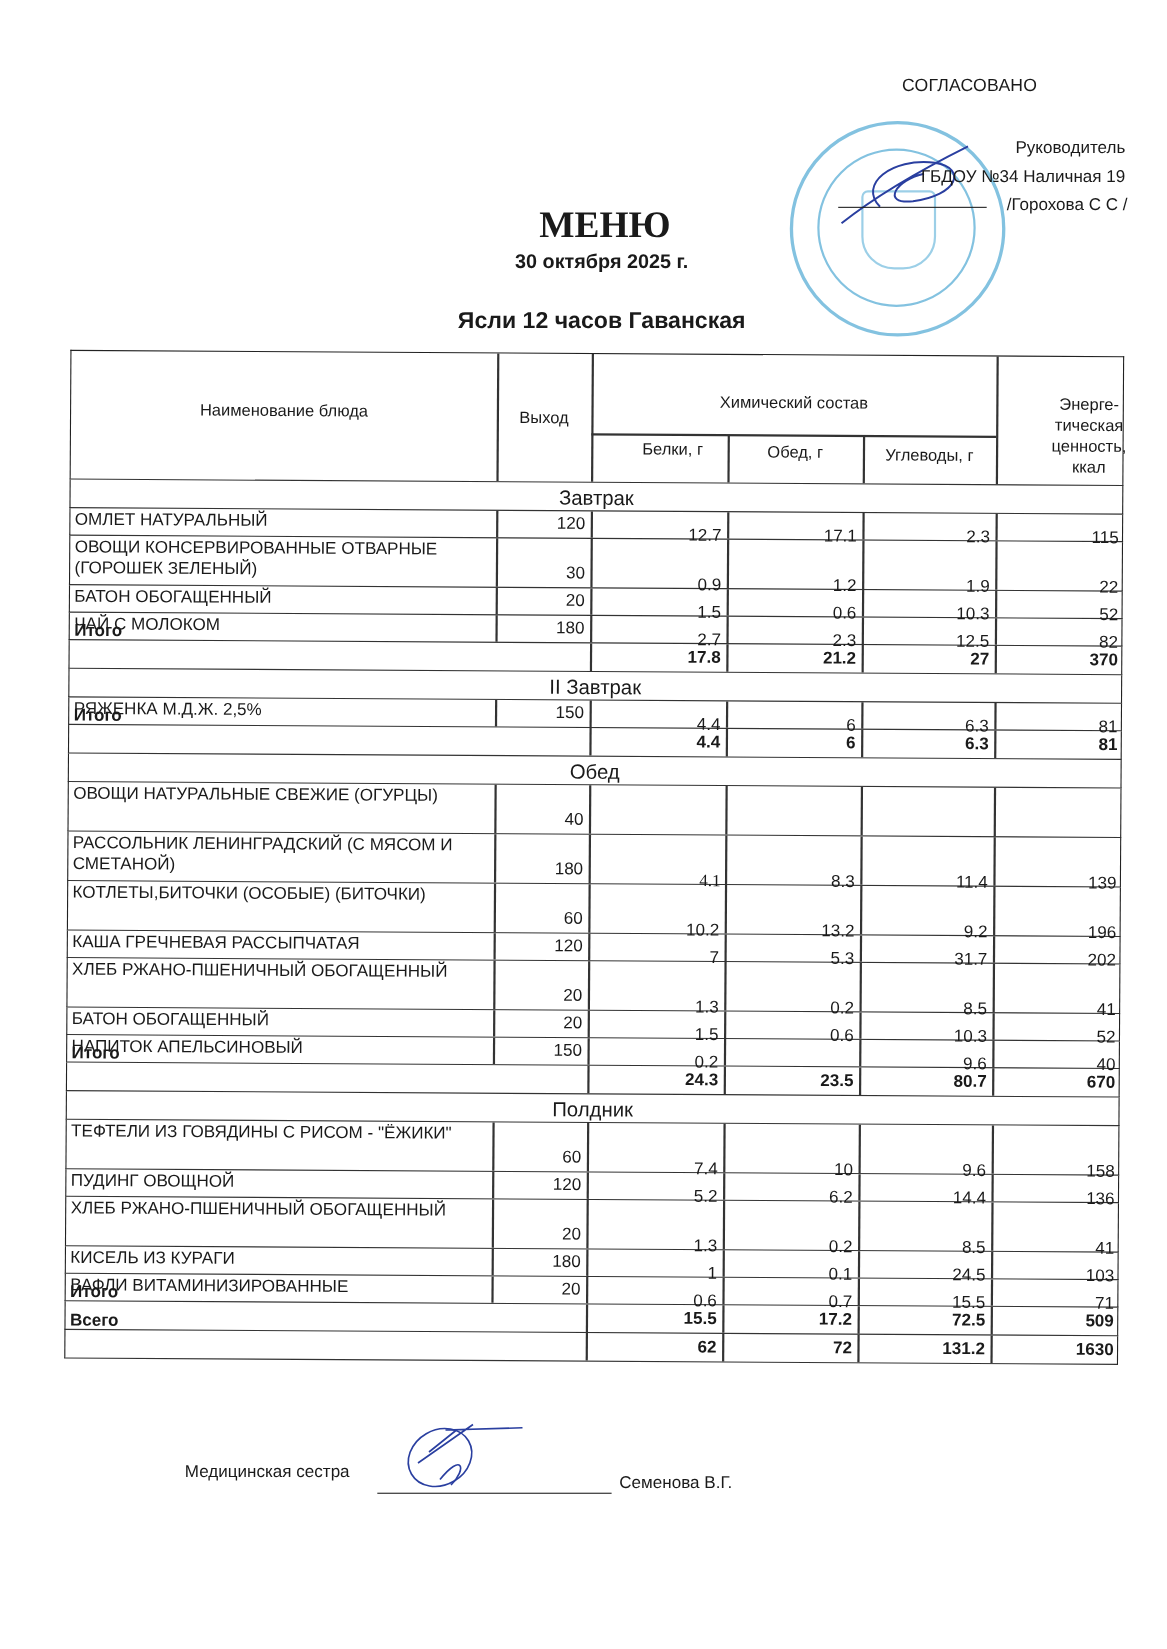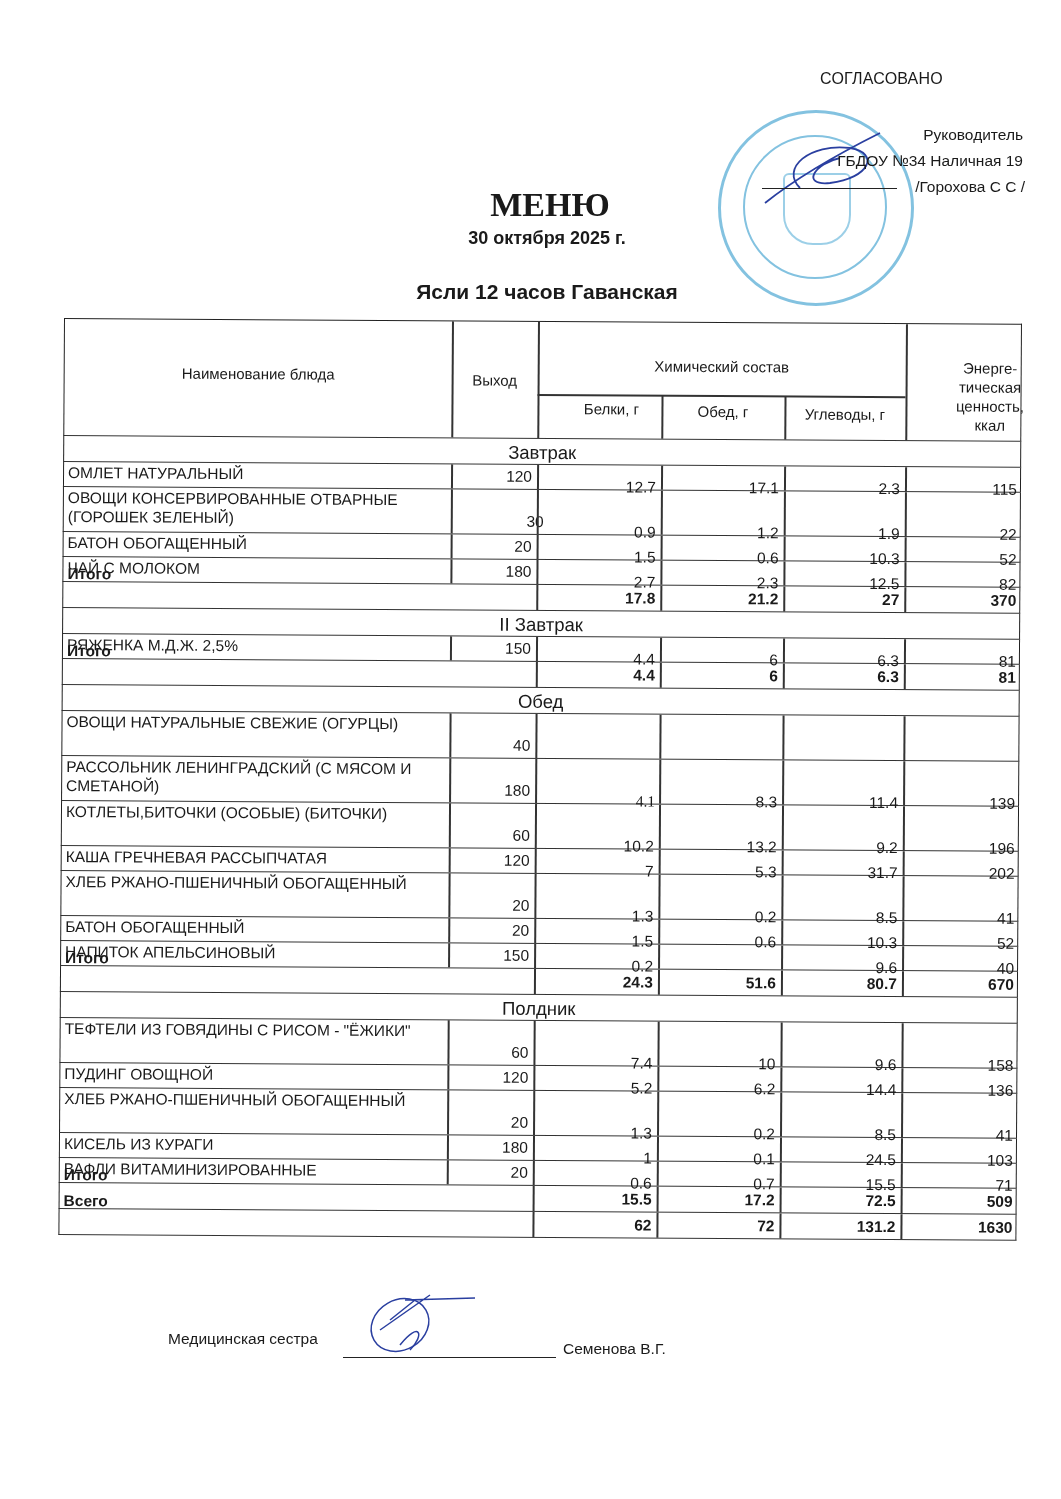--- a/index.html
+++ b/index.html
@@ -80,21 +80,21 @@
         <div class="vline" style="left: 597px;"></div>
         <div class="num" style="left: 597px; width: 118px; top: 13px;">17.1</div>
         <div class="vline" style="left: 720px;"></div>
         <div class="num" style="left: 720px; width: 116px; top: 13px;">2.3</div>
         <div class="vline" style="left: 841px;"></div>
         <div class="num" style="left: 841px; width: 112px; top: 13px;">115</div>
         <div class="name" style="width: 350px;">ОМЛЕТ НАТУРАЛЬНЫЙ</div>
       </div>
       <div class="row item" style="height: 45px;">
         <div class="vline" style="left: 387px;"></div>
-        <div class="num" style="left: 387px; width: 81px; top: 23px; padding-left: 12px;">30</div>
+        <div class="num" style="left: 387px; width: 81px; top: 23px;">30</div>
         <div class="vline" style="left: 473px;"></div>
         <div class="num" style="left: 473px; width: 119px; top: 33px;">0.9</div>
         <div class="vline" style="left: 597px;"></div>
         <div class="num" style="left: 597px; width: 118px; top: 33px;">1.2</div>
         <div class="vline" style="left: 720px;"></div>
         <div class="num" style="left: 720px; width: 116px; top: 33px;">1.9</div>
         <div class="vline" style="left: 841px;"></div>
         <div class="num" style="left: 841px; width: 112px; top: 33px;">22</div>
         <div class="name" style="width: 350px;">ОВОЩИ КОНСЕРВИРОВАННЫЕ ОТВАРНЫЕ (ГОРОШЕК ЗЕЛЕНЫЙ)</div>
       </div>
@@ -249,21 +249,21 @@
         <div class="vline" style="left: 720px;"></div>
         <div class="num" style="left: 720px; width: 116px; top: 13px;">9.6</div>
         <div class="vline" style="left: 841px;"></div>
         <div class="num" style="left: 841px; width: 112px; top: 13px;">40</div>
         <div class="name" style="width: 350px;">НАПИТОК АПЕЛЬСИНОВЫЙ</div>
       </div>
       <div class="row item" style="height: 26px;">
         <div class="vline" style="left: 473px;"></div>
         <div class="num bold" style="left: 473px; width: 119px; top: 4px;">24.3</div>
         <div class="vline" style="left: 597px;"></div>
-        <div class="num bold" style="left: 597px; width: 118px; top: 4px;">51.6</div>
+        <div class="num bold" style="left: 597px; width: 118px; top: 4px;">23.5</div>
         <div class="vline" style="left: 720px;"></div>
         <div class="num bold" style="left: 720px; width: 116px; top: 4px;">80.7</div>
         <div class="vline" style="left: 841px;"></div>
         <div class="num bold" style="left: 841px; width: 112px; top: 4px;">670</div>
         <div class="name bold" style="top: -18px;">Итого</div>
       </div>
       <div class="row section"><span>Полдник</span></div>
       <div class="row item" style="height: 45px;">
         <div class="vline" style="left: 387px;"></div>
         <div class="num" style="left: 387px; width: 81px; top: 23px;">60</div>

